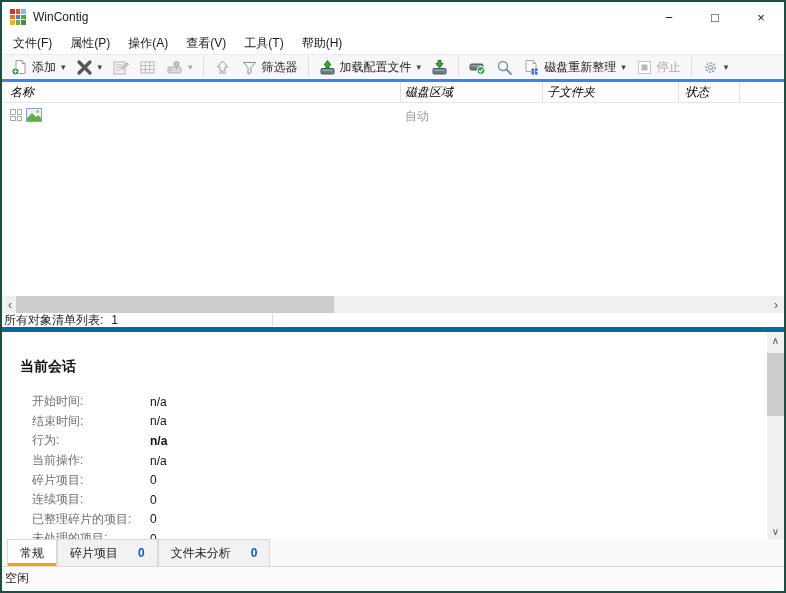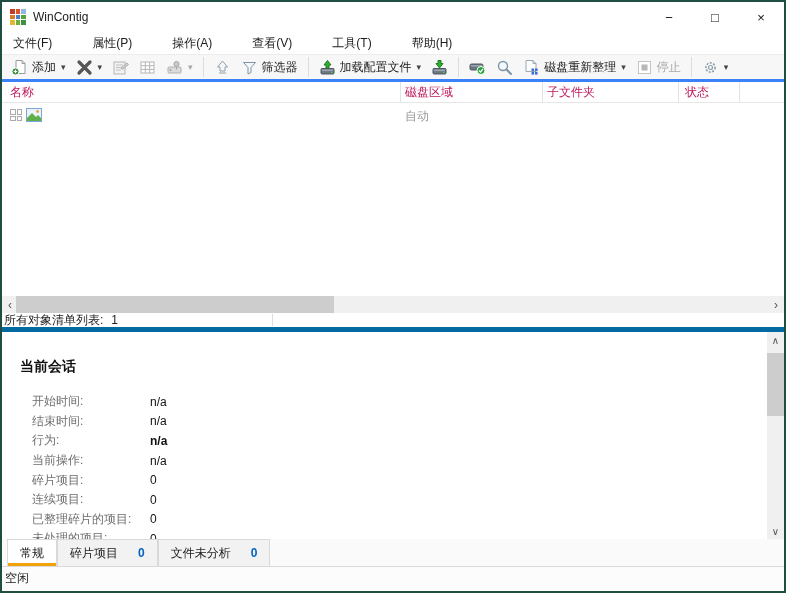--- a/index.html
+++ b/index.html
@@ -10,36 +10,36 @@
 
   
   .titlebar { height:30px; background:#fff; display:flex; align-items:center; flex-shrink:0; }
   .app-icon { width:16px; height:16px; margin-left:8px; display:grid; grid-template-columns:repeat(3,1fr); grid-template-rows:repeat(3,1fr); gap:1px; }
   .app-icon i { display:block; }
   .title-text { margin-left:7px; font-size:12px; }
   .win-controls { margin-left:auto; display:flex; height:100%; }
   .win-btn { width:46px; height:100%; display:flex; align-items:center; justify-content:center; font-size:13px; color:#111; background:transparent; border:none; cursor:default; }
 
   
-  .menubar { height:22px; background:#fff; display:flex; align-items:center; padding-left:2px; flex-shrink:0;gap:22px; }
+  .menubar { height:22px; background:#fff; display:flex; align-items:center; padding-left:2px; flex-shrink:0; }
   .menu-item { padding:0 9px; height:100%; display:flex; align-items:center; color:#1a1a1a; }
 
   
   .toolbar { height:28px; background:#f7f7f7; border-top:1px solid #ececec; border-bottom:3px solid #3b82f6; display:flex; align-items:center; padding:0 4px; flex-shrink:0; white-space:nowrap; }
   .tbtn { display:inline-flex; align-items:center; gap:4px; padding:2px 4px; border:1px solid transparent; background:transparent; font-size:12px; color:#222; }
   .tbtn.disabled { color:#a8a8a8; }
   .tsep { width:1px; height:20px; background:#dcdcdc; margin:0 5px; flex-shrink:0; }
   .caret { font-size:9px; color:#444; margin-left:1px; }
   .caret.dim { color:#a8a8a8; }
   .ticon { width:17px; height:17px; display:inline-block; }
   .ticon svg { width:100%; height:100%; display:block; }
 
   
   .list-header { height:21px; background:#fff; border-bottom:1px solid #e7e7e7; position:relative; flex-shrink:0; }
-  .col-label { position:absolute; top:2px; font-size:12px; color:#be185d; }
+  .col-label { position:absolute; top:2px; font-size:12px; color:#000000;font-style:italic; }
   .col-sep { position:absolute; top:0; bottom:0; width:1px; background:#e2e2e2; }
   .list-body { height:193px; background:#fff; position:relative; flex-shrink:0; }
   .list-row { position:absolute; left:0; top:2px; right:0; height:21px; }
   .frag-glyph { position:absolute; left:8px; top:4px; width:12px; height:12px; display:grid; grid-template-columns:1fr 1fr; grid-template-rows:1fr 1fr; gap:1px; }
   .frag-glyph i { border:1px solid #ababab; }
   .file-icon { position:absolute; left:24px; top:3px; width:16px; height:14px; }
   .row-name { position:absolute; left:44px; top:3px; color:#1a1a1a; }
   .row-diskarea { position:absolute; left:403px; top:3px; color:#9a9a9a; }
 
   

